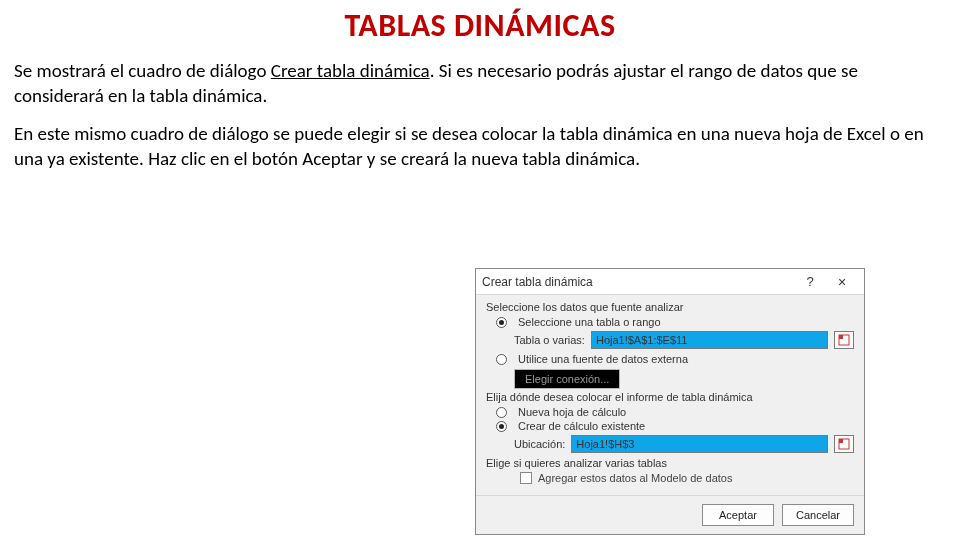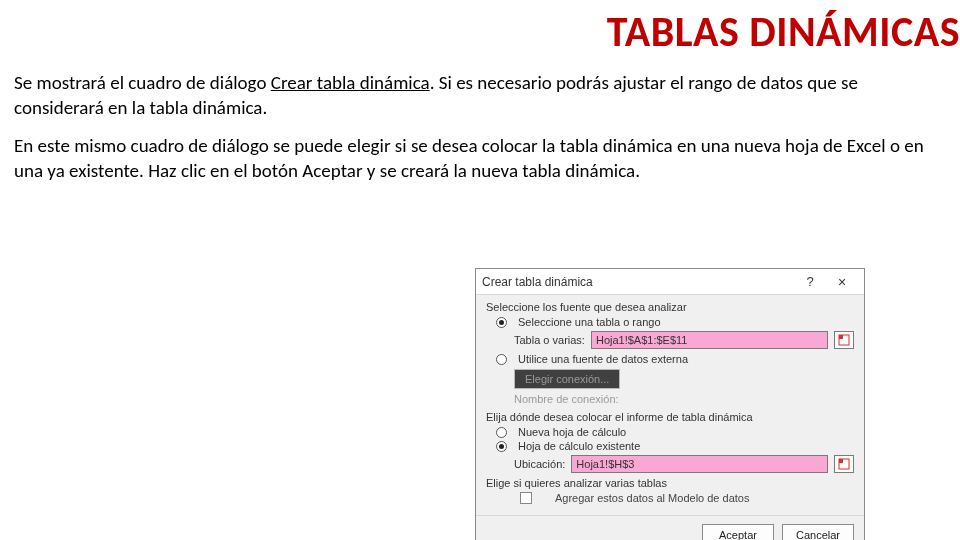--- a/index.html
+++ b/index.html
@@ -5,22 +5,22 @@
   * { box-sizing: border-box; margin: 0; padding: 0; }
   body {
     width: 960px;
     height: 540px;
     background: #fff;
     font-family: Calibri, Arial, sans-serif;
     color: #000;
     position: relative;
   }
   .title {
-    text-align: right;
-    font-size: 42px;
+    text-align: center;
+    font-size: 32px;
     font-weight: 700;
     color: #c00000;
     margin-top: 6px;
     letter-spacing: 0.5px;
   }
   .para {
     font-size: 19px;
     line-height: 1.3;
     color: #000;
     margin: 14px 16px 0 14px;
@@ -82,56 +82,56 @@
     display: flex;
     align-items: center;
     gap: 6px;
     margin: 3px 0 4px 28px;
   }
   .field-label { font-size: 11px; color: #333; white-space: nowrap; }
   .txt {
     flex: 1;
     height: 18px;
     border: 1px solid #7a7a7a;
-    background: #f9a8d4;
+    background: #0ea5e9;
     font-size: 11px;
     padding: 0 4px;
     color: #333;
     display: flex;
     align-items: center;
   }
   .rangebtn {
     width: 20px; height: 18px;
     border: 1px solid #7a7a7a;
     background: #fdfdfd;
     display: inline-flex;
     align-items: center;
     justify-content: center;
   }
   .rangebtn svg { width: 12px; height: 12px; }
   .disabled-btn {
     display: inline-block;
     height: 20px;
     border: 1px solid #b8b8b8;
-    background: #404040;
+    background: #000000;
     color: #9a9a9a;
     font-size: 11px;
     padding: 0 10px;
     line-height: 18px;
     margin: 2px 0 2px 28px;
   }
   .mute-row {
     margin: 2px 0 6px 28px;
     font-size: 11px;
     color: #9a9a9a;
   }
   .chk-row {
     display: flex;
     align-items: center;
-    gap: 23px;
+    gap: 6px;
     margin: 3px 0 3px 10px;
     font-size: 11px;
     padding-left: 24px;
   }
   .chk {
     width: 12px; height: 12px;
     border: 1px solid #888;
     background: #fff;
   }
   .btnbar {
@@ -165,21 +165,21 @@
 <p class="para">En este mismo cuadro de diálogo se puede elegir si se desea colocar la tabla dinámica en una nueva hoja de Excel o en una ya existente.  Haz clic en el botón Aceptar y se creará la nueva tabla dinámica.</p>
 
 <div class="dialog-wrap">
   <div class="dlg-titlebar">
     <span class="t">Crear tabla dinámica</span>
     <span class="tb-btn">?</span>
     <span class="tb-btn tb-x">×</span>
   </div>
   <div class="dlg-body">
 
-    <div class="section-label">Seleccione los fuente que desea analizar</div>
+    <div class="section-label">Seleccione los datos que fuente analizar</div>
 
     <div class="opt-row">
       <span class="radio sel"></span>
       <span>Seleccione una tabla o rango</span>
     </div>
     <div class="field-row">
       <span class="field-label">Tabla o varias:</span>
       <span class="txt">Hoja1!$A$1:$E$11</span>
       <span class="rangebtn">
         <svg viewBox="0 0 12 12">
@@ -187,31 +187,30 @@
           <rect x="1" y="1" width="4" height="4" fill="#c33"></rect>
         </svg>
       </span>
     </div>
 
     <div class="opt-row">
       <span class="radio"></span>
       <span>Utilice una fuente de datos externa</span>
     </div>
     <span class="disabled-btn">Elegir conexión...</span>
-    <div class="mute-row">Nombre de conexión:</div>
 
     <div class="section-label">Elija dónde desea colocar el informe de tabla dinámica</div>
 
     <div class="opt-row">
       <span class="radio"></span>
       <span>Nueva hoja de cálculo</span>
     </div>
     <div class="opt-row">
       <span class="radio sel"></span>
-      <span>Hoja de cálculo existente</span>
+      <span>Crear de cálculo existente</span>
     </div>
     <div class="field-row">
       <span class="field-label">Ubicación:</span>
       <span class="txt">Hoja1!$H$3</span>
       <span class="rangebtn">
         <svg viewBox="0 0 12 12">
           <rect x="1" y="1" width="10" height="10" fill="none" stroke="#c33" stroke-width="1"></rect>
           <rect x="1" y="1" width="4" height="4" fill="#c33"></rect>
         </svg>
       </span>

